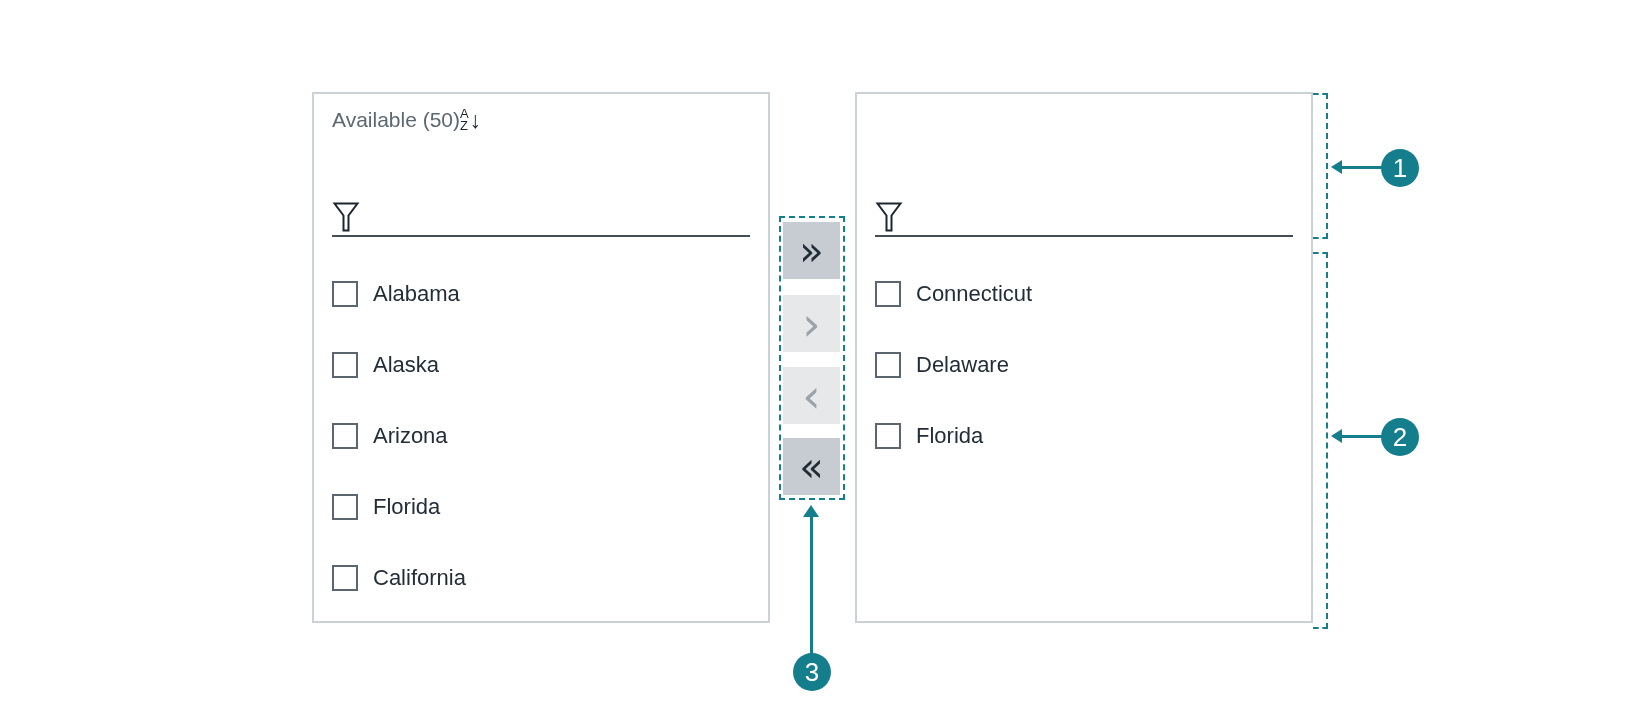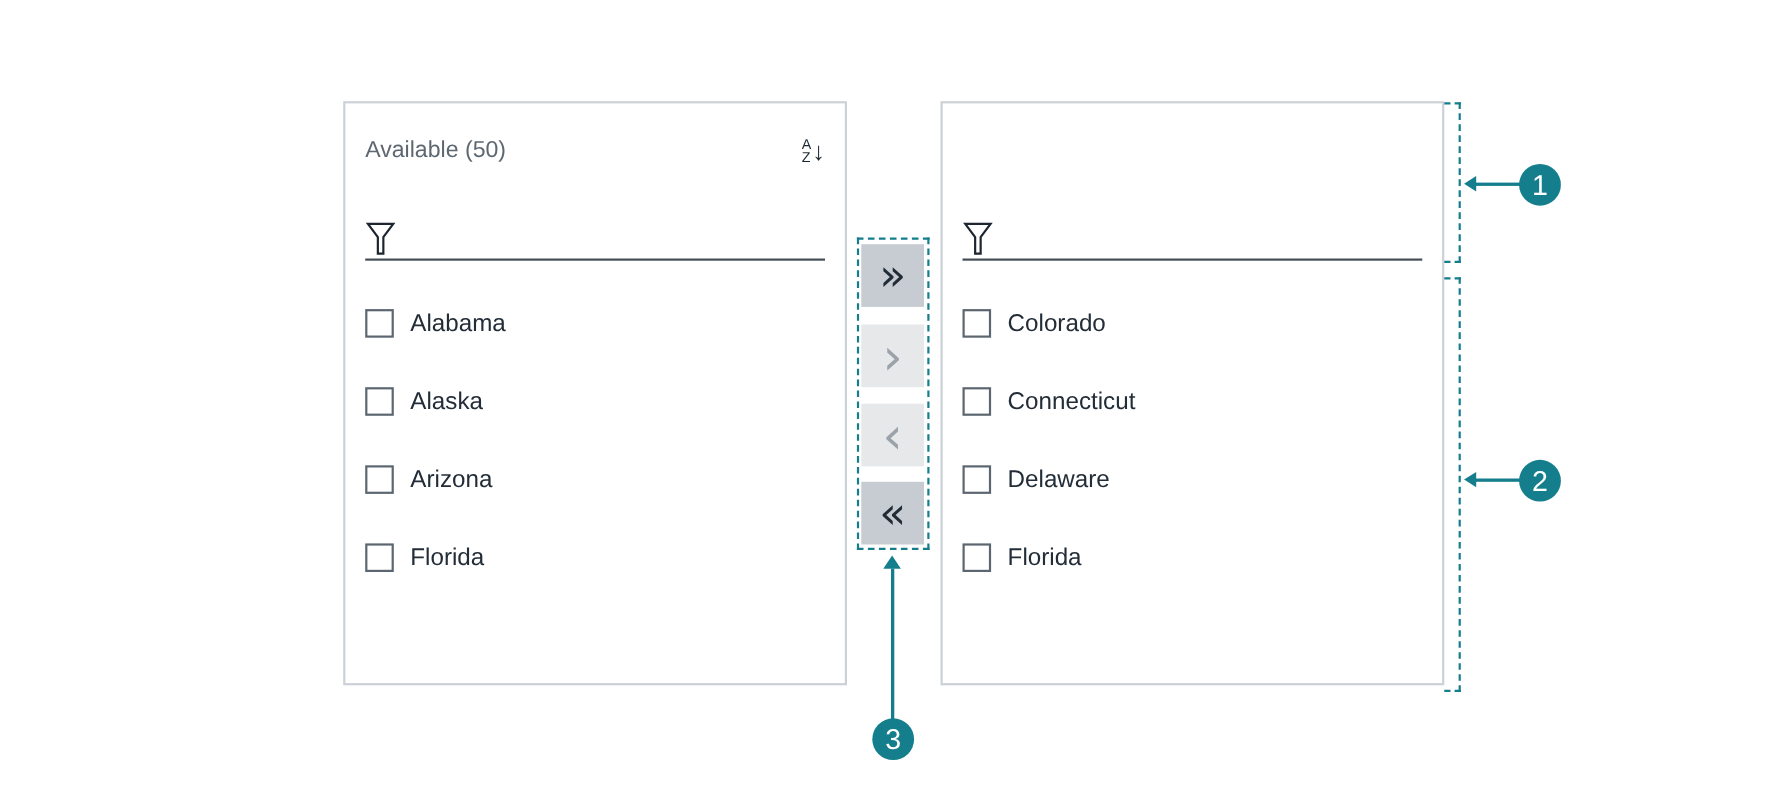--- a/index.html
+++ b/index.html
@@ -5,22 +5,22 @@
   html,body{margin:0;padding:0;background:#ffffff;}
   .canvas{position:relative;width:1626px;height:720px;background:#ffffff;
           font-family:"Liberation Sans",sans-serif;overflow:hidden;}
 
   
   .panel{position:absolute;top:92px;width:458px;height:531px;background:#fff;
          border:2px solid #ccd1d7;box-sizing:border-box;}
   .panel-left{left:312px;}
   .panel-right{left:855px;}
 
-  .panel-header{position:absolute;left:18px;right:18px;top:24px;height:38px;
-                display:flex;align-items:center;justify-content:space-between;}
+  .panel-header{position:absolute;left:18px;right:18px;top:7px;height:38px;
+                display:flex;align-items:center;justify-content:flex-start;}
   .panel-title{font-size:21px;color:#5d6771;}
 
   .sort-btn{display:flex;align-items:center;cursor:pointer;color:#1e2833;}
   .sort-letters{display:flex;flex-direction:column;font-size:13px;line-height:12px;
                 font-weight:500;letter-spacing:0;}
   .sort-arrow{font-size:23px;line-height:23px;margin-left:1px;}
 
   .updown{display:flex;gap:44px;align-items:center;}
   .chev-btn{background:none;border:none;padding:0;cursor:pointer;display:flex;}
 
@@ -112,20 +112,24 @@
         <span class="row-label">Alaska</span>
       </div>
       <div class="row">
         <span class="checkbox"></span>
         <span class="row-label">Arizona</span>
       </div>
       <div class="row">
         <span class="checkbox"></span>
         <span class="row-label">Florida</span>
       </div>
+      <div class="row">
+        <span class="checkbox"></span>
+        <span class="row-label">California</span>
+      </div>
     </div>
   </div>
 
   <div class="transfer-outline"></div>
 
   <button class="tbtn tbtn-primary tbtn-1">
     <span class="glyph-double">»</span>
   </button>
   <button class="tbtn tbtn-disabled tbtn-2">
     <span class="glyph-single">›</span>
@@ -142,24 +146,20 @@
     <div class="filter">
       <span class="funnel">
         <svg width="28" height="32" viewBox="0 0 28 32">
           <path d="M2.5 2.5 H25.5 L16.5 14.5 V29.5 H11.5 V14.5 Z" fill="none" stroke="#1d2630" stroke-width="2" stroke-linejoin="miter"></path>
         </svg>
       </span>
       <input type="text" value="" style="">
     </div>
 
     <div class="list">
-      <div class="row">
-        <span class="checkbox"></span>
-        <span class="row-label">Colorado</span>
-      </div>
       <div class="row">
         <span class="checkbox"></span>
         <span class="row-label">Connecticut</span>
       </div>
       <div class="row">
         <span class="checkbox"></span>
         <span class="row-label">Delaware</span>
       </div>
       <div class="row">
         <span class="checkbox"></span>

